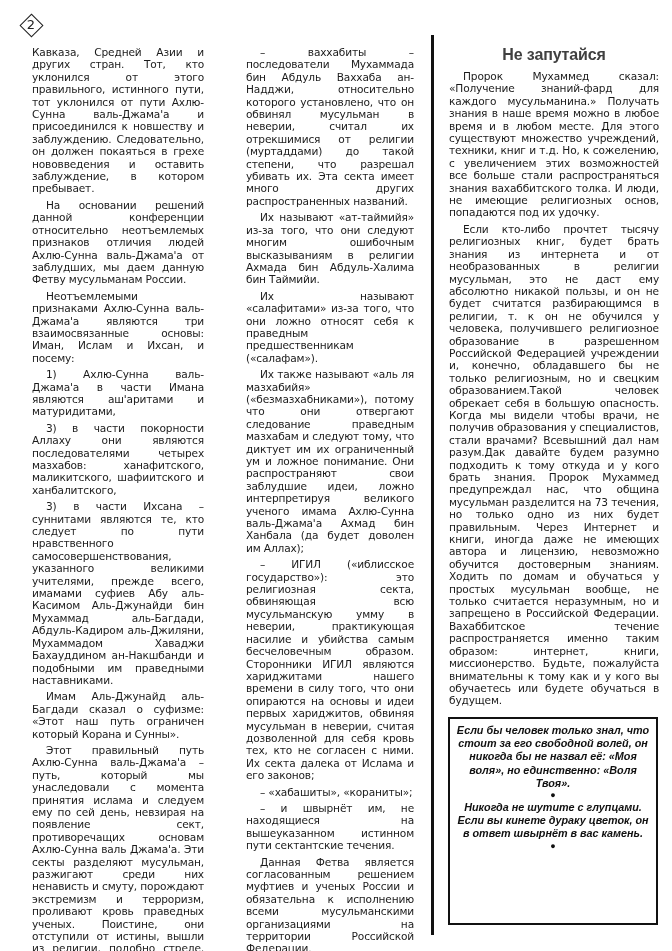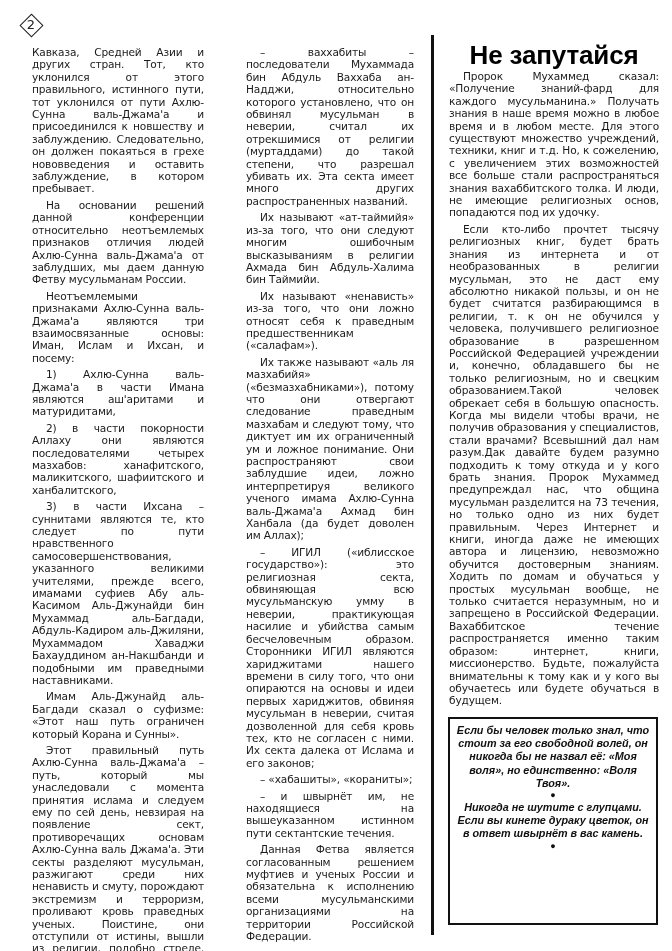--- a/index.html
+++ b/index.html
@@ -26,21 +26,21 @@
   .col p { margin: 4px; text-indent: 14px; }
   .col p.noindent { text-indent: 0; }
   #col1 { left: 28px; width: 180px; }
   #col2 { left: 242px; width: 176px; }
   .divider {
     position: absolute; left: 431px; top: 35px; width: 3px; height: 900px; background: #111;
   }
   #col3 { left: 445px; width: 218px; top: 44px; }
   .col3-title {
     font-family: "Liberation Sans", sans-serif; font-weight: bold;
-    font-size: 26px; line-height: 22px; text-align: center; color: #000000;
+    font-size: 16px; line-height: 22px; text-align: center; color: #404040;
     margin-bottom: 1px;
   }
   .quote-box {
     position: absolute; left: 448px; top: 717px; width: 210px; height: 208px;
     border: 2px solid #111; box-sizing: border-box; padding: 5px 3px;
     text-align: center;
     font-family: "Liberation Sans", sans-serif; font-weight: bold; font-style: italic;
     font-size: 10.8px; line-height: 13.2px; color: #111;
   }
   .quote-box .bullet { font-size: 9px; line-height: 11px; font-style: normal; }
@@ -52,31 +52,31 @@
 <div class="page-num">
   <div class="diamond"></div>
   <div class="num">2</div>
 </div>
 
 <div id="col1" class="col">
   <p class="noindent">Кавказа, Средней Азии и других стран. Тот, кто уклонился от этого правильного, истинного пути, тот уклонился от пути Ахлю-Сунна валь-Джама'а и присоединился к новшеству и заблуждению. Следовательно, он должен покаяться в грехе нововведения и оставить заблуждение, в котором пребывает.</p>
   <p>На основании решений данной конференции относительно неотъемлемых признаков отличия людей Ахлю-Сунна валь-Джама'а от заблудших, мы даем данную Фетву мусульманам России.</p>
   <p>Неотъемлемыми признаками Ахлю-Сунна валь-Джама'а являются три взаимосвязанные основы: Иман, Ислам и Ихсан, и посему:</p>
   <p>1) Ахлю-Сунна валь-Джама'а в части Имана являются аш'аритами и матуридитами,</p>
-  <p>2) в части покорности Аллаху они являются последователями четырех мазхабов: ханафитского, маликитского, шафиитского и ханбалитского,</p>
+  <p>3) в части покорности Аллаху они являются последователями четырех мазхабов: ханафитского, маликитского, шафиитского и ханбалитского,</p>
   <p>3) в части Ихсана – суннитами являются те, кто следует по пути нравственного самосовершенствования, указанного великими учителями, прежде всего, имамами суфиев Абу аль-Касимом Аль-Джунайди бин Мухаммад аль-Багдади, Абдуль-Кадиром аль-Джиляни, Мухаммадом Хаваджи Бахауддином ан-Накшбанди и подобными им праведными наставниками.</p>
   <p>Имам Аль-Джунайд аль-Багдади сказал о суфизме: «Этот наш путь ограничен который Корана и Сунны».</p>
   <p>Этот правильный путь Ахлю-Сунна валь-Джама'а – путь, который мы унаследовали с момента принятия ислама и следуем ему по сей день, невзирая на появление сект, противоречащих основам Ахлю-Сунна валь Джама'а. Эти секты разделяют мусульман, разжигают среди них ненависть и смуту, порождают экстремизм и терроризм, проливают кровь праведных ученых. Поистине, они отступили от истины, вышли из религии, подобно стреле, выпущенной из лука. Они, как поведал Пророк (мир с ним и благословение Аллаха) будут молоды годами, бестолковы умами и не будут обладать знаниями.</p>
   <p>Кто они, эти заблудшие секты современности, которые появились в России и в других странах? Это:</p>
 </div>
 
 <div id="col2" class="col">
   <p>– ваххабиты – последователи Мухаммада бин Абдуль Ваххаба ан-Надджи, относительно которого установлено, что он обвинял мусульман в неверии, считал их отрекшимися от религии (муртаддами) до такой степени, что разрешал убивать их. Эта секта имеет много других распространенных названий.</p>
   <p>Их называют «ат-таймийя» из-за того, что они следуют многим ошибочным высказываниям в религии Ахмада бин Абдуль-Халима бин Таймийи.</p>
-  <p>Их называют «ненависть» из-за того, что они ложно относят себя к праведным предшественникам («салафам»).</p>
+  <p>Их называют «салафитами» из-за того, что они ложно относят себя к праведным предшественникам («салафам»).</p>
   <p>Их также называют «аль ля мазхабийя» («безмазхабниками»), потому что они отвергают следование праведным мазхабам и следуют тому, что диктует им их ограниченный ум и ложное понимание. Они распространяют свои заблудшие идеи, ложно интерпретируя великого ученого имама Ахлю-Сунна валь-Джама'а Ахмад бин Ханбала (да будет доволен им Аллах);</p>
   <p>– ИГИЛ («иблисское государство»): это религиозная секта, обвиняющая всю мусульманскую умму в неверии, практикующая насилие и убийства самым бесчеловечным образом. Сторонники ИГИЛ являются хариджитами нашего времени в силу того, что они опираются на основы и идеи первых хариджитов, обвиняя мусульман в неверии, считая дозволенной для себя кровь тех, кто не согласен с ними. Их секта далека от Ислама и его законов;</p>
   <p>– «хабашиты», «кораниты»;</p>
   <p>– и швырнёт им, не находящиеся на вышеуказанном истинном пути сектантские течения.</p>
   <p>Данная Фетва является согласованным решением муфтиев и ученых России и обязательна к исполнению всеми мусульманскими организациями на территории Российской Федерации.</p>
 
 </div>
 
 <div class="divider"></div>
 

